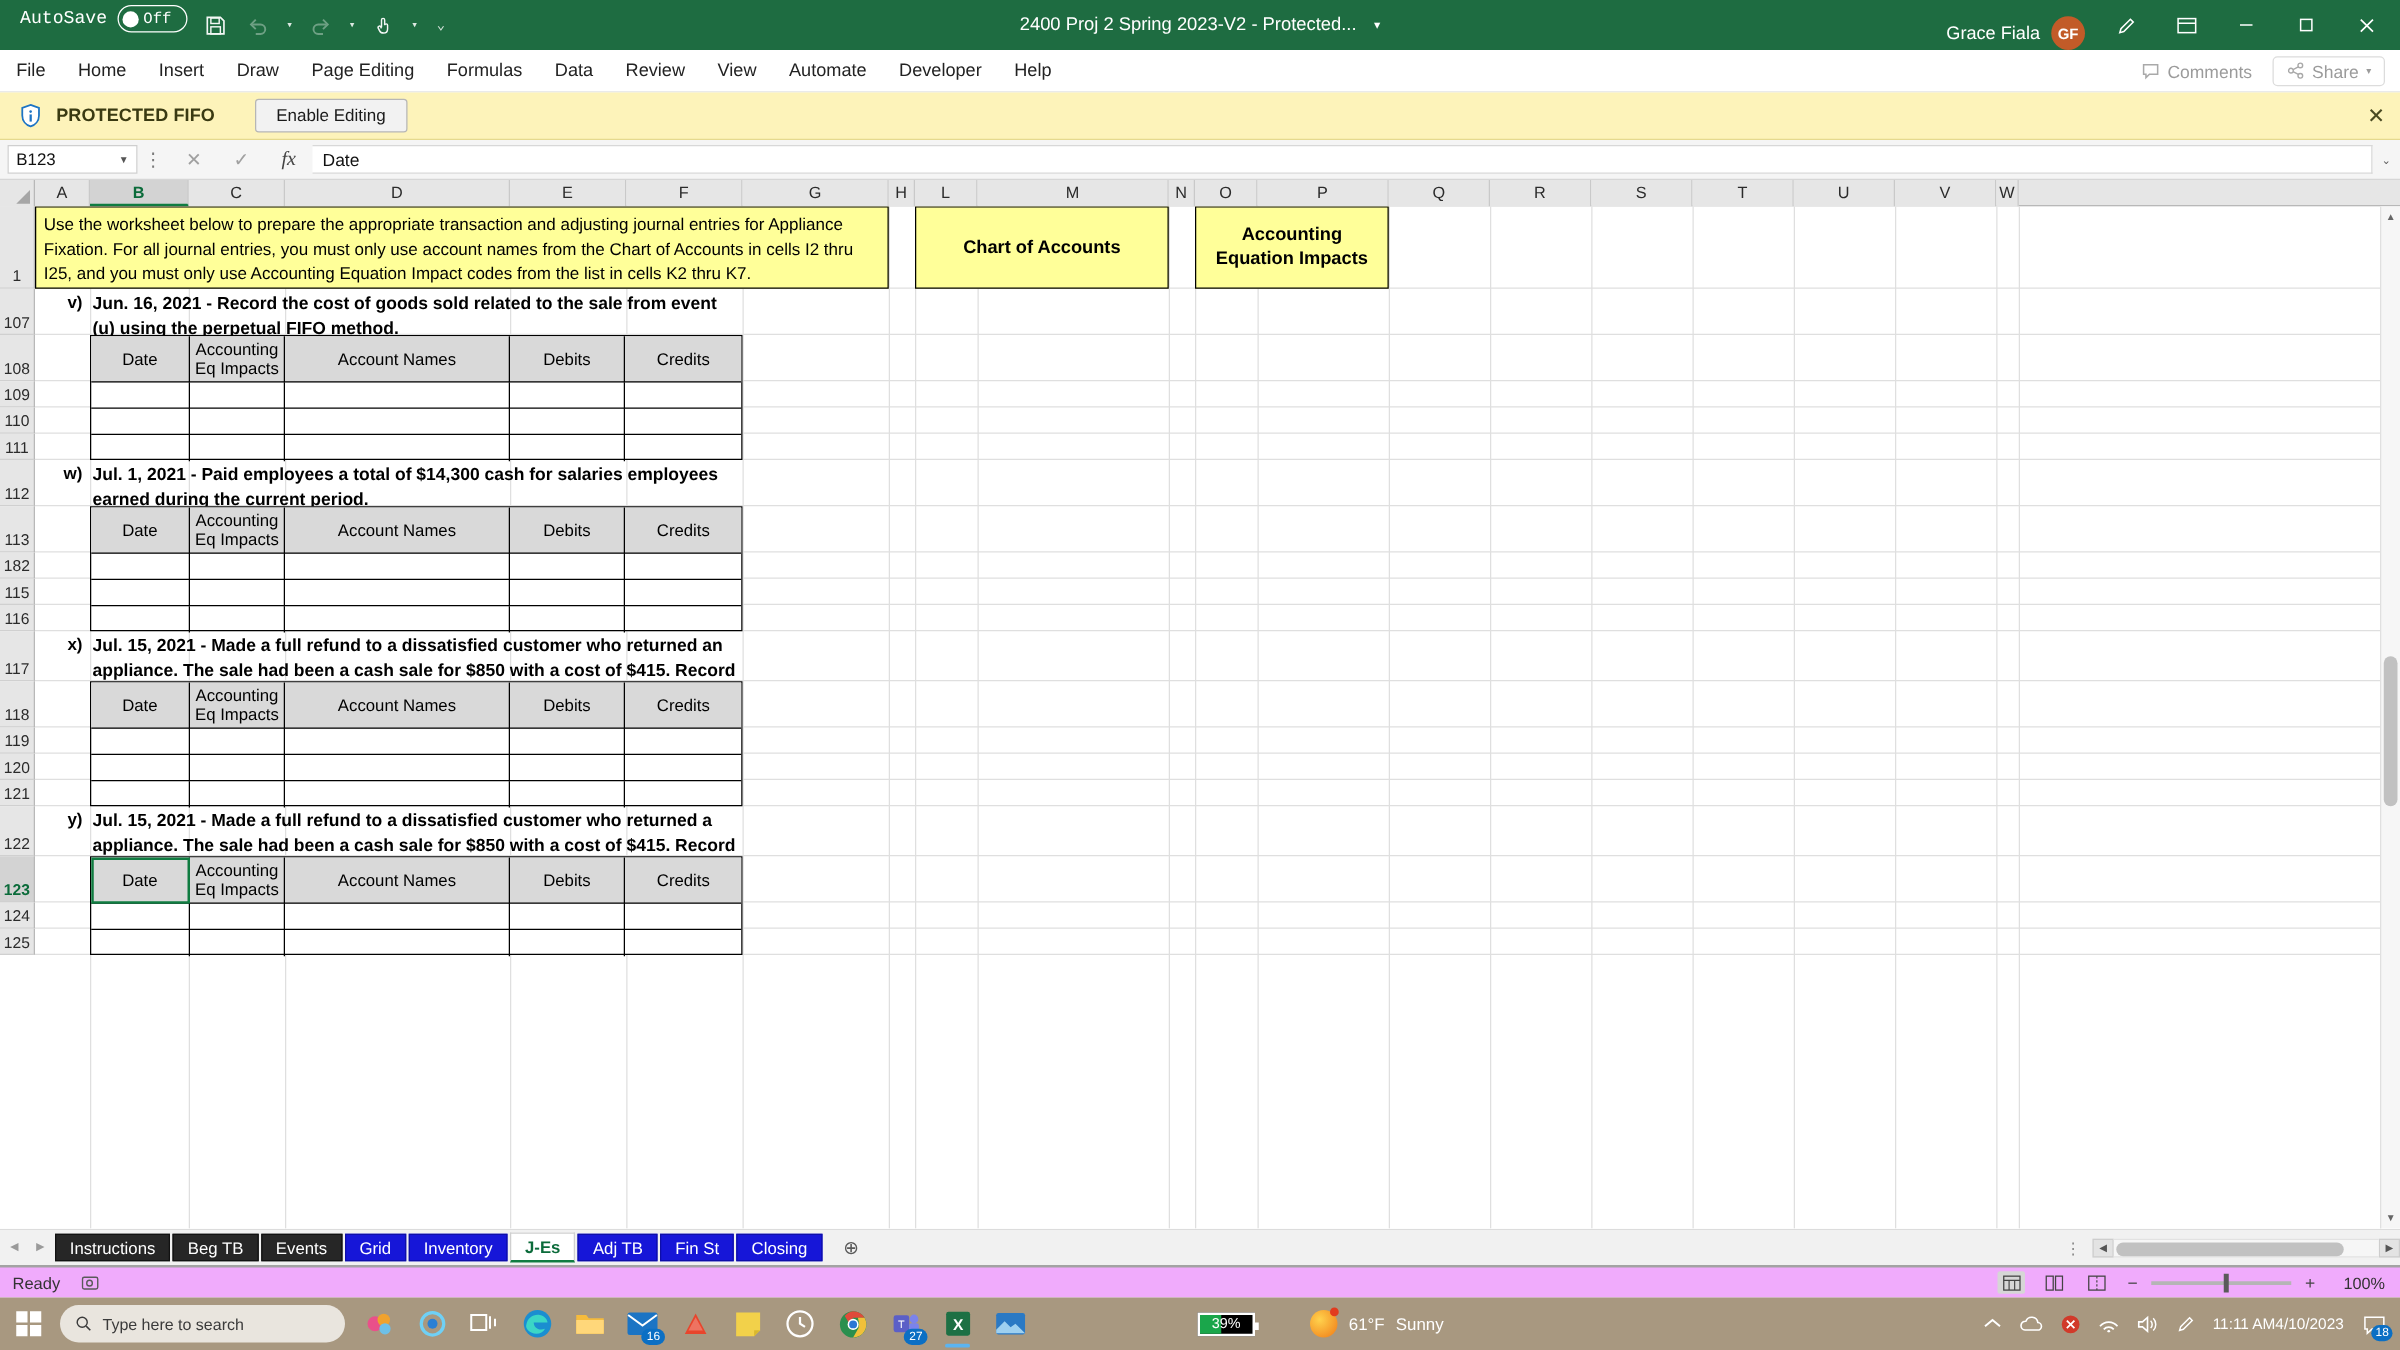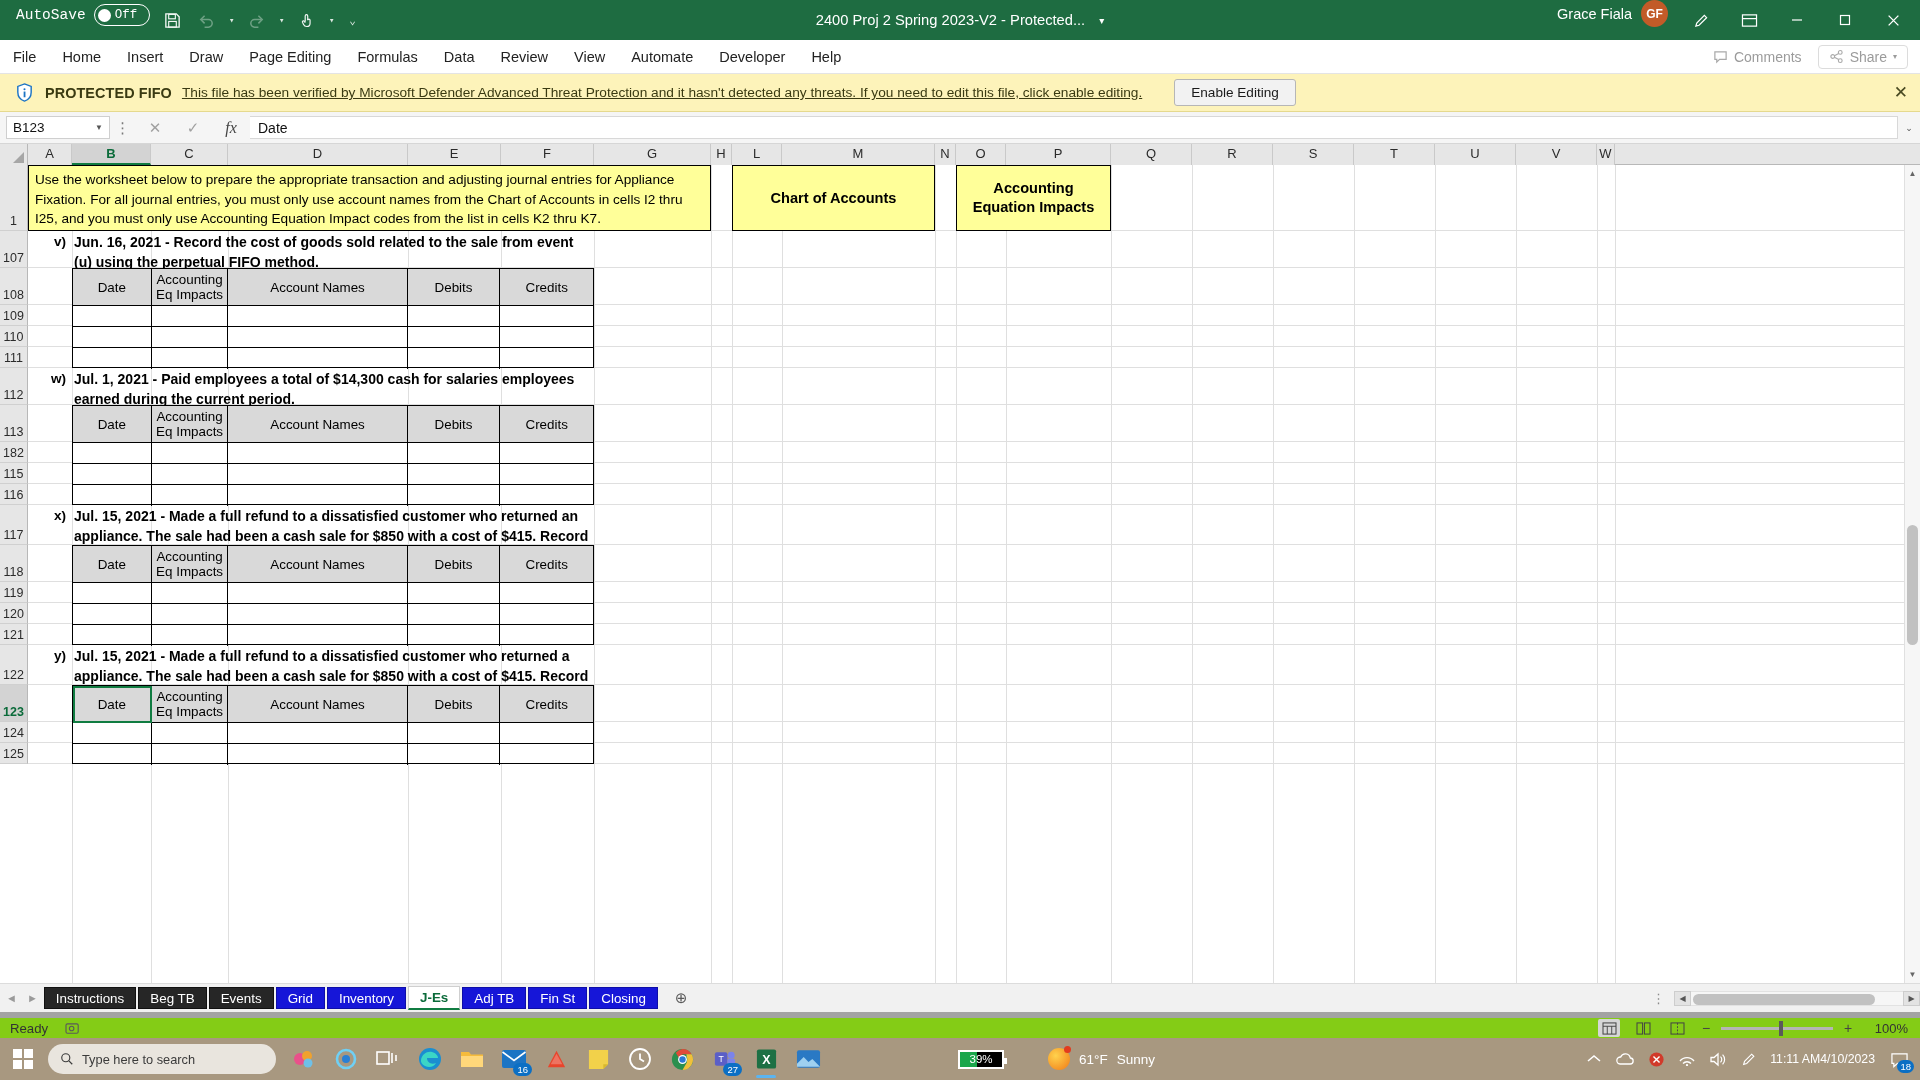--- a/index.html
+++ b/index.html
@@ -39,21 +39,21 @@
   .doc-title span.t { white-space: nowrap; }
   .search-box {
     position: absolute; left: 760px; width: 370px; height: 26px; top: 7px;
     background: #3f8a5f; border-radius: 4px; display: flex; align-items: center; padding: 0 8px; gap: 8px;
   }
   .search-box input {
     background: transparent; border: none; outline: none; color: #e9f3ec; font-size: 14px;
     font-family: "Liberation Sans", sans-serif; width: 100%;
   }
   .search-box input::placeholder { color: #dceadf; }
-  .tb-right { margin-left: auto; display: flex; align-items: flex-start; gap: 2px; padding-right: 4px; }
+  .tb-right { margin-left: auto; display: flex; align-items: flex-end; gap: 2px; padding-right: 4px; }
   .user-chip { display: flex; align-items: center; gap: 9px; padding: 0 8px; font-size: 14.5px; }
   .avatar {
     width: 27px; height: 27px; border-radius: 50%; background: #c25b28; color: #fff;
     display: flex; align-items: center; justify-content: center; font-size: 12px; font-weight: bold;
   }
   .wbtn { width: 46px; height: 40px; display: flex; align-items: center; justify-content: center; }
 
   
   .ribbon {
     height: 34px; background: #ffffff; display: flex; align-items: center; flex: none;
@@ -166,21 +166,21 @@
   .stab.blue { background: #1616d8; color: #ffffff; border-color: #0e0ea8; }
   .stab.active { background: #ffffff; color: #0b6b3a; font-weight: bold; border: 1px solid #cfcfcf; border-bottom: 2px solid #107c41; height: 24px; }
   .addsheet { margin-left: 10px; width: 22px; height: 22px; display:flex; align-items:center; justify-content:center; color:#5a5a5a; font-size: 15px; }
   .sb-dots { margin-left: auto; color: #8a8a8a; font-size: 13px; letter-spacing: 1px; padding: 0 8px; }
   .hscroll { width: 246px; height: 15px; display: flex; align-items: center; background: #f1f1f1; }
   .hs-btn { width: 17px; height: 15px; display:flex; align-items:center; justify-content:center; font-size: 8px; color: #555; background: #e3e3e3; border: 1px solid #cdcdcd;}
   .hs-track { flex: 1; height: 15px; background: #f6f6f6; border-top: 1px solid #e2e2e2; border-bottom: 1px solid #e2e2e2; position: relative;}
   .hs-thumb { position: absolute; left: 2px; top: 2px; height: 11px; width: 182px; background: #c1c1c1; border-radius: 6px; }
 
   
-  .statusbar { height: 26px; background: #84cc16; display: flex; align-items: center; flex: none; border-top: 6px solid #a3a3a3; }
+  .statusbar { height: 26px; background: #f0abfc; display: flex; align-items: center; flex: none; border-top: 2px solid #a3a3a3; }
   .sb-ready { font-size: 13.2px; color: #333; padding-left: 10px; }
   .sb-rec { margin-left: 14px; width: 22px; height: 16px; display: flex; align-items: center; justify-content: center; }
   .sb-right { margin-left: auto; display: flex; align-items: center; gap: 12px; padding-right: 12px; }
   .viewbtn { width: 22px; height: 18px; display: flex; align-items: center; justify-content: center; }
   .viewbtn.on { background: #d6d6d6; border-radius: 2px; }
   .zoomwrap { display: flex; align-items: center; gap: 9px; }
   .zminus, .zplus { font-size: 14px; color: #444; width: 12px; text-align: center; }
   .ztrack { width: 112px; height: 3px; background: #b5b5b5; position: relative; }
   .zthumb { position: absolute; left: 58px; top: -6px; width: 4px; height: 15px; background: #5a5a5a; }
   .zlabel { font-size: 13px; color: #333; width: 42px; text-align: right; }
@@ -349,21 +349,20 @@
 
   <div class="pvbar">
     <span>
       <svg width="21" height="21" viewBox="0 0 22 22">
           <path d="M11 2l7 2.6v6.2c0 4.6-3.1 8-7 9.2-3.9-1.2-7-4.6-7-9.2V4.6L11 2z" fill="#ffffff" stroke="#1d74c4" stroke-width="1.5"></path>
           <circle cx="11" cy="7.6" r="1.1" fill="#1d74c4"></circle>
           <rect x="10.1" y="10" width="1.9" height="6" fill="#1d74c4"></rect>
         </svg>
     </span>
     <span class="pv-title">PROTECTED FIFO</span>
-    <span class="pv-msg">This file has been verified by Microsoft Defender Advanced Threat Protection and it hasn't detected any threats. If you need to edit this file, click enable editing.</span>
     <button class="pv-enable">Enable Editing</button>
     <span class="pv-close">✕</span>
   </div>
 
   <div class="fbar">
     <div class="namebox">
       <span>B123</span>
       <span class="nb-caret">▼</span>
     </div>
     <div class="fbar-dots">⋮</div>

